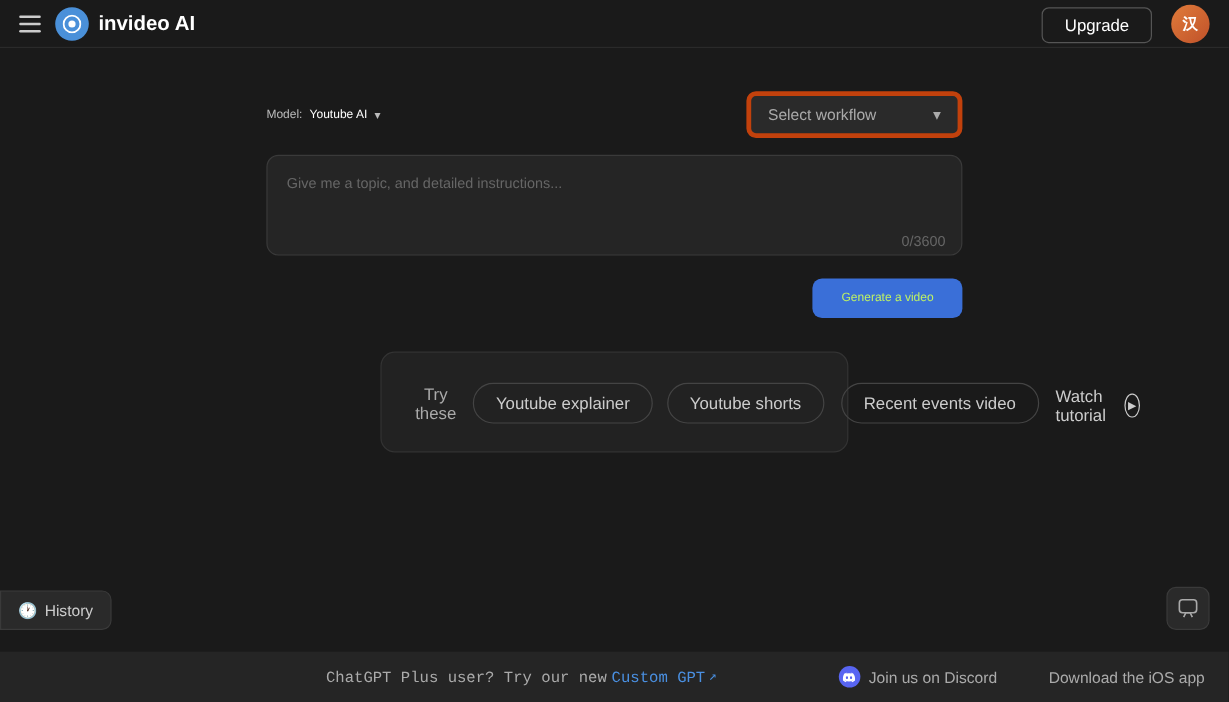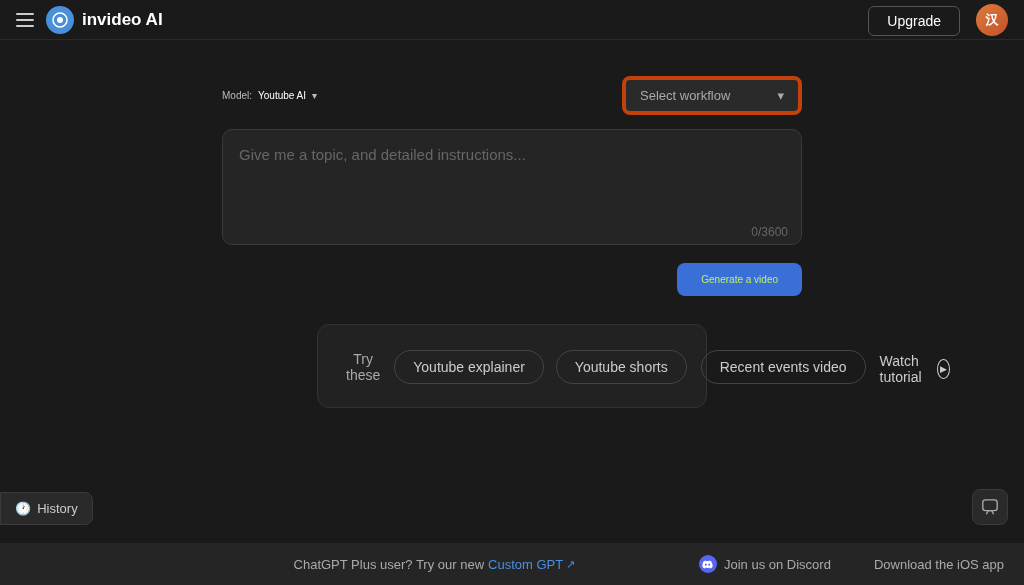--- a/index.html
+++ b/index.html
@@ -130,26 +130,26 @@
     }
 
     
     .textarea-wrapper {
       position: relative;
       width: 580px;
       margin-bottom: 14px;
     }
     .topic-textarea {
       width: 100%;
-      height: 116px;
+      height: 84px;
       background: #252525;
       border: 1px solid #3a3a3a;
       border-radius: 10px;
       color: #ccc;
-      font-size: 15px;
+      font-size: 12px;
       padding: 16px 16px 36px 16px;
       resize: none;
       outline: none;
       font-family: inherit;
     }
     .topic-textarea::placeholder {
       color: #666;
     }
     .char-count {
       position: absolute;
@@ -244,20 +244,21 @@
       display: flex;
       align-items: center;
       justify-content: space-between;
     }
     .banner-center {
       font-size: 13px;
       color: #aaa;
       display: flex;
       gap: 4px;
       align-items: flex-end;
+      font-family: Liberation Mono, monospace;
     }
     .custom-gpt-link {
       color: #4a90e2;
       font-size: 13px;
       display: flex;
       align-items: center;
       gap: 3px;
     }
     .banner-links {
       display: flex;

